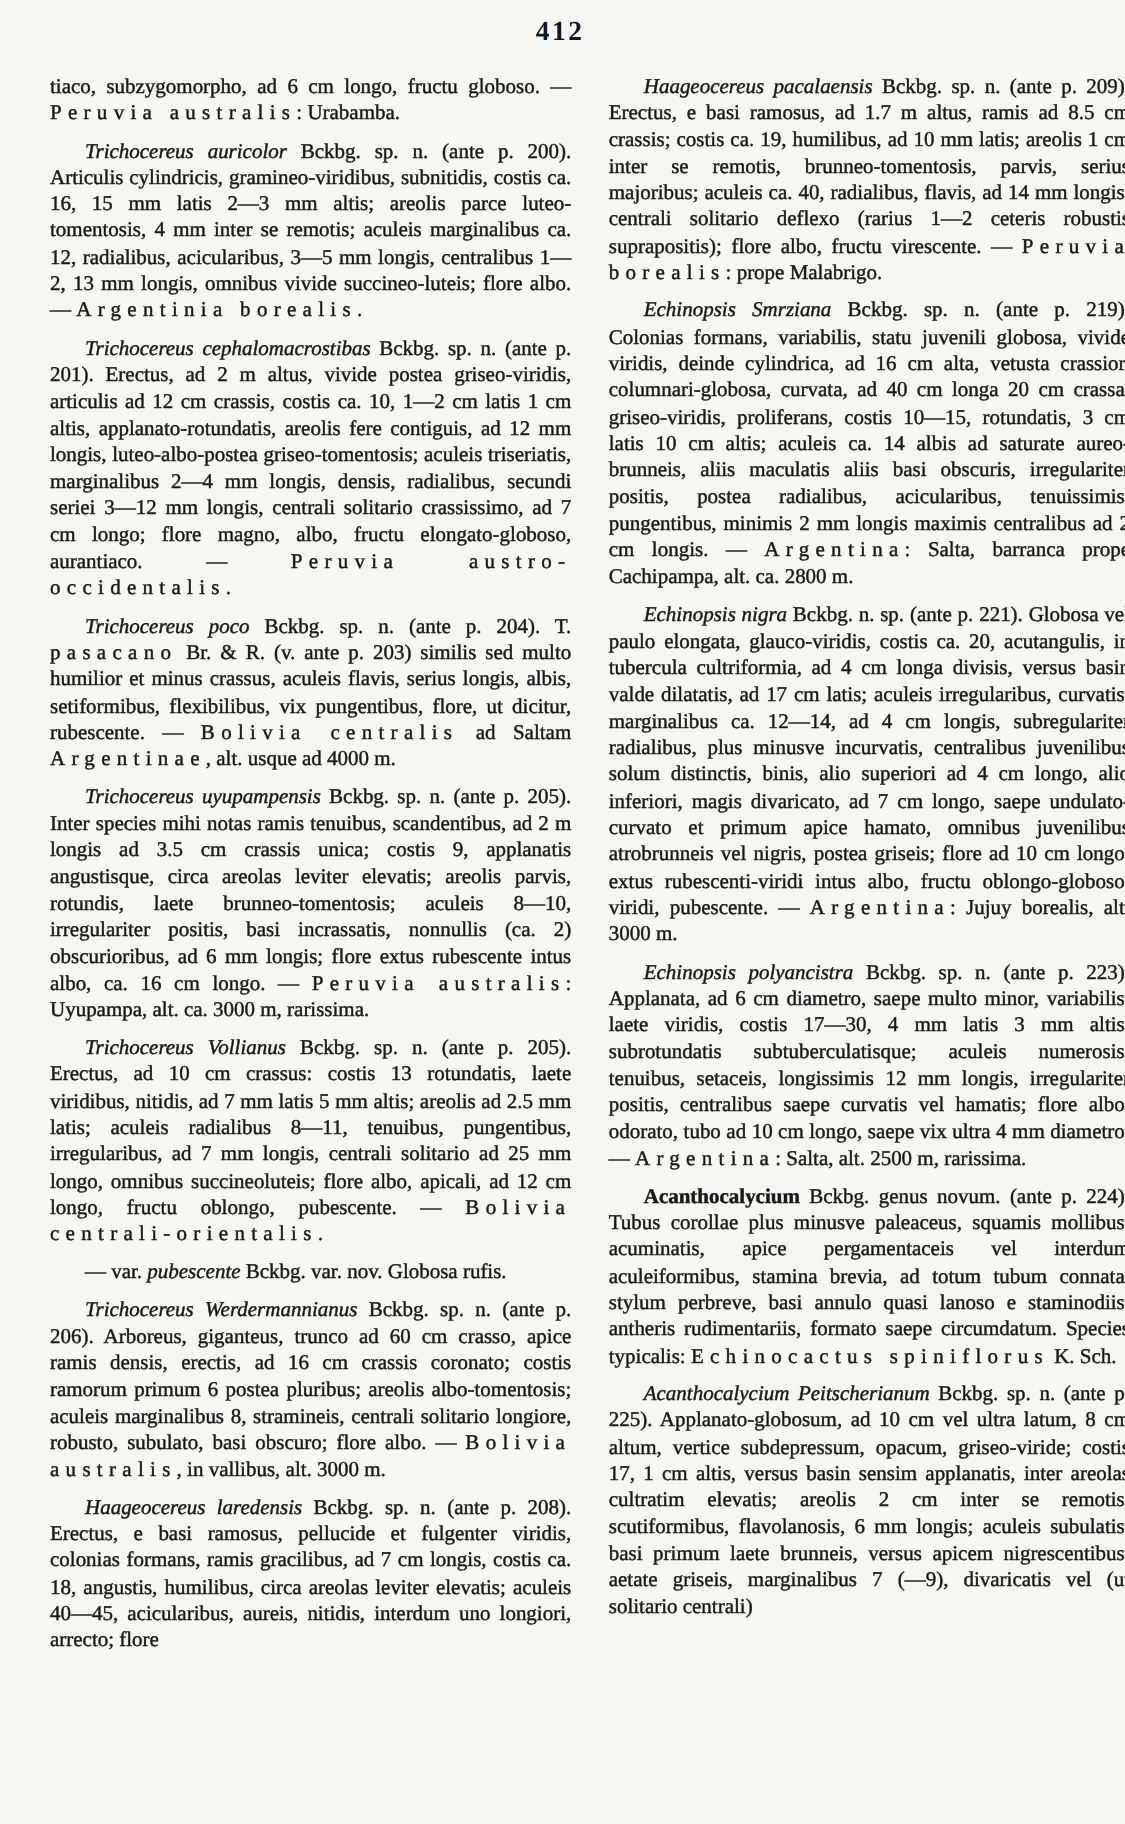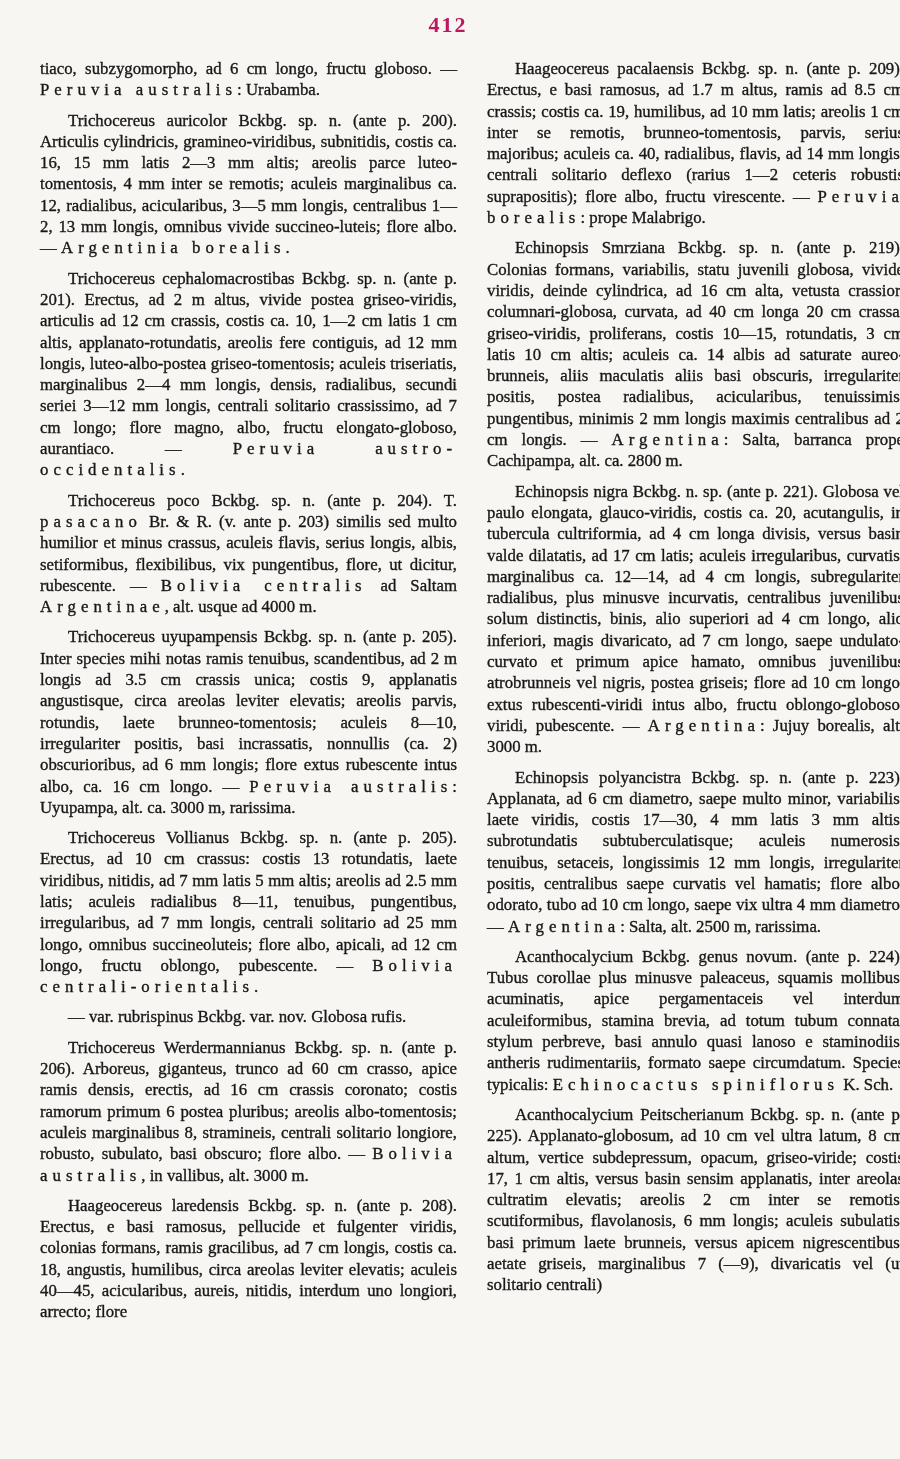--- a/index.html
+++ b/index.html
@@ -22,21 +22,21 @@
   }
   .page-number {
     position: absolute;
     top: 12px;
     left: 0;
     width: 896px;
     text-align: center;
     font-size: 22px;
     font-weight: bold;
     letter-spacing: 2px;
-    color: #be185d;
+    color: #0f172a;
   }
   .columns {
     position: absolute;
     top: 58px;
     left: 40px;
     width: 864px;
     display: flex;
     gap: 30px;
   }
   .col {
@@ -50,38 +50,38 @@
     margin: 0;
     padding: 0;
   }
   .para + .para {
     margin-top: 9px;
   }
   .para.indent {
     text-indent: 28px;
   }
   .run-normal { font-style: normal; }
-  .run-italic { }
-  .run-bold   { font-weight: normal; }
+  .run-italic { font-style: italic; }
+  .run-bold   { font-weight: bold; }
   .run-spaced { letter-spacing: 0.30em; }
 </style>
 </head>
 <body>
 
 <div class="page">
   <div class="page-number">412</div>
   <div class="columns">
     <div class="col">
         <p class="para"><span class="run-normal">tiaco, subzygomorpho, ad 6 cm longo, fructu globoso. — </span><span class="run-spaced">Peruvia australis</span><span class="run-normal">: Urabamba.</span></p>
         <p class="para indent"><span class="run-italic">Trichocereus auricolor</span><span class="run-normal"> Bckbg. sp. n. (ante p. 200). Articulis cylindricis, gramineo-viridibus, subnitidis, costis ca. 16, 15 mm latis 2—3 mm altis; areolis parce luteo-tomentosis, 4 mm inter se remotis; aculeis marginalibus ca. 12, radialibus, acicularibus, 3—5 mm longis, centralibus 1—2, 13 mm longis, omnibus vivide succineo-luteis; flore albo. — </span><span class="run-spaced">Argentinia borealis</span><span class="run-normal">.</span></p>
         <p class="para indent"><span class="run-italic">Trichocereus cephalomacrostibas</span><span class="run-normal"> Bckbg. sp. n. (ante p. 201). Erectus, ad 2 m altus, vivide postea griseo-viridis, articulis ad 12 cm crassis, costis ca. 10, 1—2 cm latis 1 cm altis, applanato-rotundatis, areolis fere contiguis, ad 12 mm longis, luteo-albo-postea griseo-tomentosis; aculeis triseriatis, marginalibus 2—4 mm longis, densis, radialibus, secundi seriei 3—12 mm longis, centrali solitario crassissimo, ad 7 cm longo; flore magno, albo, fructu elongato-globoso, aurantiaco. — </span><span class="run-spaced">Peruvia austro-occidentalis</span><span class="run-normal">.</span></p>
         <p class="para indent"><span class="run-italic">Trichocereus poco</span><span class="run-normal"> Bckbg. sp. n. (ante p. 204). T. </span><span class="run-spaced">pasacano</span><span class="run-normal"> Br. &amp; R. (v. ante p. 203) similis sed multo humilior et minus crassus, aculeis flavis, serius longis, albis, setiformibus, flexibilibus, vix pungentibus, flore, ut dicitur, rubescente. — </span><span class="run-spaced">Bolivia centralis</span><span class="run-normal"> ad Saltam </span><span class="run-spaced">Argentinae</span><span class="run-normal">, alt. usque ad 4000 m.</span></p>
         <p class="para indent"><span class="run-italic">Trichocereus uyupampensis</span><span class="run-normal"> Bckbg. sp. n. (ante p. 205). Inter species mihi notas ramis tenuibus, scandentibus, ad 2 m longis ad 3.5 cm crassis unica; costis 9, applanatis angustisque, circa areolas leviter elevatis; areolis parvis, rotundis, laete brunneo-tomentosis; aculeis 8—10, irregulariter positis, basi incrassatis, nonnullis (ca. 2) obscurioribus, ad 6 mm longis; flore extus rubescente intus albo, ca. 16 cm longo. — </span><span class="run-spaced">Peruvia australis</span><span class="run-normal">: Uyupampa, alt. ca. 3000 m, rarissima.</span></p>
         <p class="para indent"><span class="run-italic">Trichocereus Vollianus</span><span class="run-normal"> Bckbg. sp. n. (ante p. 205). Erectus, ad 10 cm crassus: costis 13 rotundatis, laete viridibus, nitidis, ad 7 mm latis 5 mm altis; areolis ad 2.5 mm latis; aculeis radialibus 8—11, tenuibus, pungentibus, irregularibus, ad 7 mm longis, centrali solitario ad 25 mm longo, omnibus succineoluteis; flore albo, apicali, ad 12 cm longo, fructu oblongo, pubescente. — </span><span class="run-spaced">Bolivia centrali-orientalis</span><span class="run-normal">.</span></p>
-        <p class="para indent"><span class="run-normal">— var. </span><span class="run-italic">rubrispinus</span><span class="run-normal"> Bckbg. var. nov. Globosa rufis.</span></p>
+        <p class="para indent"><span class="run-normal">— var. </span><span class="run-italic">pubescente</span><span class="run-normal"> Bckbg. var. nov. Globosa rufis.</span></p>
         <p class="para indent"><span class="run-italic">Trichocereus Werdermannianus</span><span class="run-normal"> Bckbg. sp. n. (ante p. 206). Arboreus, giganteus, trunco ad 60 cm crasso, apice ramis densis, erectis, ad 16 cm crassis coronato; costis ramorum primum 6 postea pluribus; areolis albo-tomentosis; aculeis marginalibus 8, stramineis, centrali solitario longiore, robusto, subulato, basi obscuro; flore albo. — </span><span class="run-spaced">Bolivia australis</span><span class="run-normal">, in vallibus, alt. 3000 m.</span></p>
         <p class="para indent"><span class="run-italic">Haageocereus laredensis</span><span class="run-normal"> Bckbg. sp. n. (ante p. 208). Erectus, e basi ramosus, pellucide et fulgenter viridis, colonias formans, ramis gracilibus, ad 7 cm longis, costis ca. 18, angustis, humilibus, circa areolas leviter elevatis; aculeis 40—45, acicularibus, aureis, nitidis, interdum uno longiori, arrecto; flore</span></p>
       </div>
     <div class="col">
         <p class="para indent"><span class="run-italic">Haageocereus pacalaensis</span><span class="run-normal"> Bckbg. sp. n. (ante p. 209). Erectus, e basi ramosus, ad 1.7 m altus, ramis ad 8.5 cm crassis; costis ca. 19, humilibus, ad 10 mm latis; areolis 1 cm inter se remotis, brunneo-tomentosis, parvis, serius majoribus; aculeis ca. 40, radialibus, flavis, ad 14 mm longis, centrali solitario deflexo (rarius 1—2 ceteris robustis suprapositis); flore albo, fructu virescente. — </span><span class="run-spaced">Peruvia borealis</span><span class="run-normal">: prope Malabrigo.</span></p>
         <p class="para indent"><span class="run-italic">Echinopsis Smrziana</span><span class="run-normal"> Bckbg. sp. n. (ante p. 219). Colonias formans, variabilis, statu juvenili globosa, vivide viridis, deinde cylindrica, ad 16 cm alta, vetusta crassior, columnari-globosa, curvata, ad 40 cm longa 20 cm crassa, griseo-viridis, proliferans, costis 10—15, rotundatis, 3 cm latis 10 cm altis; aculeis ca. 14 albis ad saturate aureo-brunneis, aliis maculatis aliis basi obscuris, irregulariter positis, postea radialibus, acicularibus, tenuissimis, pungentibus, minimis 2 mm longis maximis centralibus ad 2 cm longis. — </span><span class="run-spaced">Argentina</span><span class="run-normal">: Salta, barranca prope Cachipampa, alt. ca. 2800 m.</span></p>
         <p class="para indent"><span class="run-italic">Echinopsis nigra</span><span class="run-normal"> Bckbg. n. sp. (ante p. 221). Globosa vel paulo elongata, glauco-viridis, costis ca. 20, acutangulis, in tubercula cultriformia, ad 4 cm longa divisis, versus basin valde dilatatis, ad 17 cm latis; aculeis irregularibus, curvatis, marginalibus ca. 12—14, ad 4 cm longis, subregulariter radialibus, plus minusve incurvatis, centralibus juvenilibus solum distinctis, binis, alio superiori ad 4 cm longo, alio inferiori, magis divaricato, ad 7 cm longo, saepe undulato-curvato et primum apice hamato, omnibus juvenilibus atrobrunneis vel nigris, postea griseis; flore ad 10 cm longo, extus rubescenti-viridi intus albo, fructu oblongo-globoso, viridi, pubescente. — </span><span class="run-spaced">Argentina</span><span class="run-normal">: Jujuy borealis, alt. 3000 m.</span></p>
         <p class="para indent"><span class="run-italic">Echinopsis polyancistra</span><span class="run-normal"> Bckbg. sp. n. (ante p. 223). Applanata, ad 6 cm diametro, saepe multo minor, variabilis, laete viridis, costis 17—30, 4 mm latis 3 mm altis, subrotundatis subtuberculatisque; aculeis numerosis, tenuibus, setaceis, longissimis 12 mm longis, irregulariter positis, centralibus saepe curvatis vel hamatis; flore albo, odorato, tubo ad 10 cm longo, saepe vix ultra 4 mm diametro. — </span><span class="run-spaced">Argentina</span><span class="run-normal">: Salta, alt. 2500 m, rarissima.</span></p>
         <p class="para indent"><span class="run-bold">Acanthocalycium</span><span class="run-normal"> Bckbg. genus novum. (ante p. 224). Tubus corollae plus minusve paleaceus, squamis mollibus, acuminatis, apice pergamentaceis vel interdum aculeiformibus, stamina brevia, ad totum tubum connata, stylum perbreve, basi annulo quasi lanoso e staminodiis, antheris rudimentariis, formato saepe circumdatum. Species typicalis: </span><span class="run-spaced">Echinocactus spiniflorus</span><span class="run-normal"> K. Sch.</span></p>
         <p class="para indent"><span class="run-italic">Acanthocalycium Peitscherianum</span><span class="run-normal"> Bckbg. sp. n. (ante p. 225). Applanato-globosum, ad 10 cm vel ultra latum, 8 cm altum, vertice subdepressum, opacum, griseo-viride; costis 17, 1 cm altis, versus basin sensim applanatis, inter areolas cultratim elevatis; areolis 2 cm inter se remotis, scutiformibus, flavolanosis, 6 mm longis; aculeis subulatis, basi primum laete brunneis, versus apicem nigrescentibus, aetate griseis, marginalibus 7 (—9), divaricatis vel (ut solitario centrali)</span></p>

